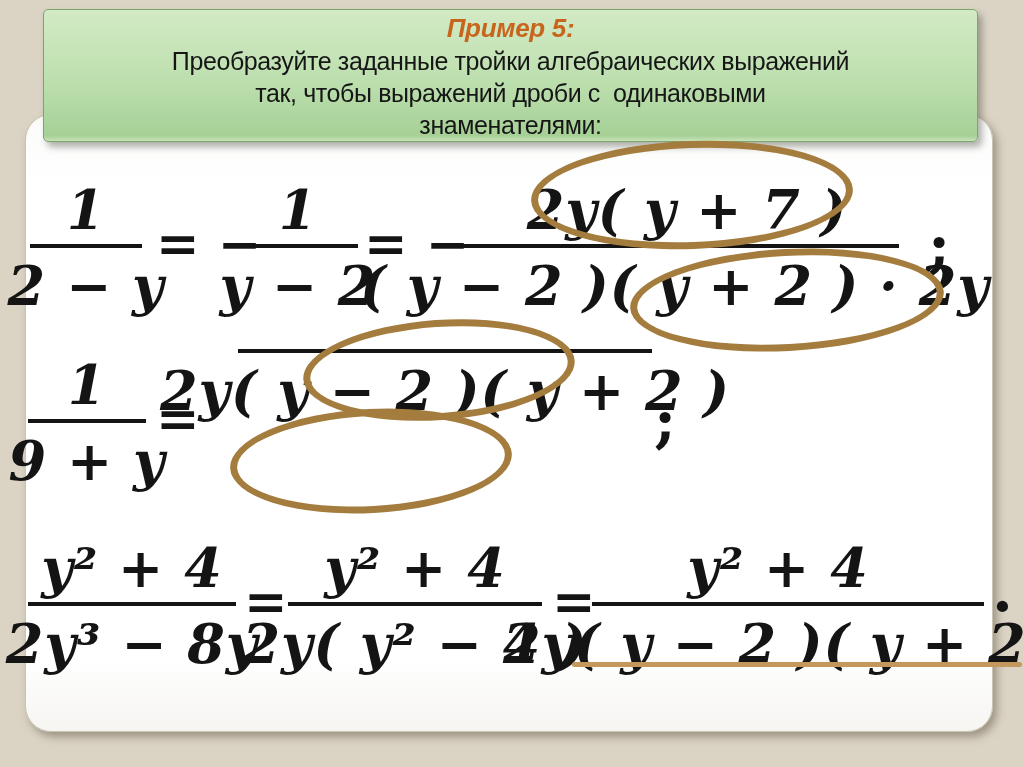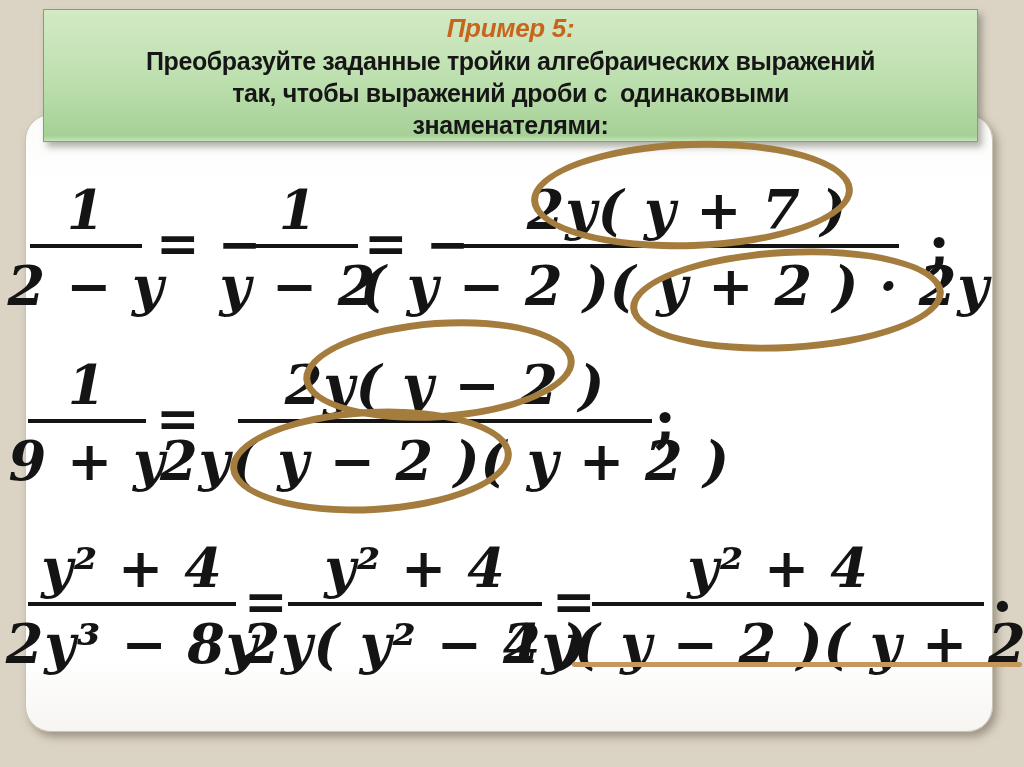--- a/index.html
+++ b/index.html
@@ -12,30 +12,30 @@
   .card{
     position:absolute;left:25px;top:114px;width:966px;height:616px;
     background:linear-gradient(180deg,#fbfbfa 0%,#ffffff 12%,#ffffff 88%,#f6f5f2 100%);
     border:1px solid #c9c4b4;border-radius:26px;
     box-shadow:4px 5px 9px rgba(105,95,78,.55);
   }
   
   .header-box{
     position:absolute;left:43px;top:9px;width:935px;height:133px;
     background:linear-gradient(180deg,var(--green-top,#d3eac5) 0%,#bcdfae 55%,var(--green-bottom,#a6d096) 96%,#c8e4ba 100%);
-    border:1px solid var(--green-border,#7fa56f);border-radius:0;
+    border:1px solid var(--green-border,#7fa56f);border-radius:5px;
     box-shadow:4px 5px 7px rgba(80,80,66,.45);
     box-sizing:border-box;text-align:center;padding-top:2px;
   }
   .header-title{
     font-size:26px;font-weight:bold;font-style:italic;line-height:33px;
     color:var(--title-orange,#c8651d);letter-spacing:-0.3px;white-space:pre;
   }
   .hline{
-    font-size:25px;font-weight:bold;line-height:32px;color:#161616;
+    font-size:25px;font-weight:normal;line-height:32px;color:#161616;
     letter-spacing:-0.4px;white-space:pre;text-align:center;
   }
   
   .frac{position:absolute;display:flex;flex-direction:column;}
   .frac .num,.frac .den{
     display:flex;justify-content:center;white-space:pre;
     font-family:"DejaVu Serif","Liberation Serif",serif;
     font-weight:bold;font-style:italic;font-size:54px;color:#141414;
     letter-spacing:1px;
   }
@@ -117,21 +117,20 @@
 </div>
 <div class="punct r1p">;</div>
 
 <div class="frac r2f1">
   <div class="num">1</div>
   <div class="fbar"></div>
   <div class="den">9 + y</div>
 </div>
 <div class="op r2op1">=</div>
 <div class="frac r2f2">
-  <div class="num">2y( y − 2 )</div>
   <div class="fbar"></div>
   <div class="den">2y( y − 2 )( y + 2 )</div>
 </div>
 <div class="punct r2p">;</div>
 
 <div class="frac r3f1">
   <div class="num">y² + 4</div>
   <div class="fbar"></div>
   <div class="den">2y³ − 8y</div>
 </div>

